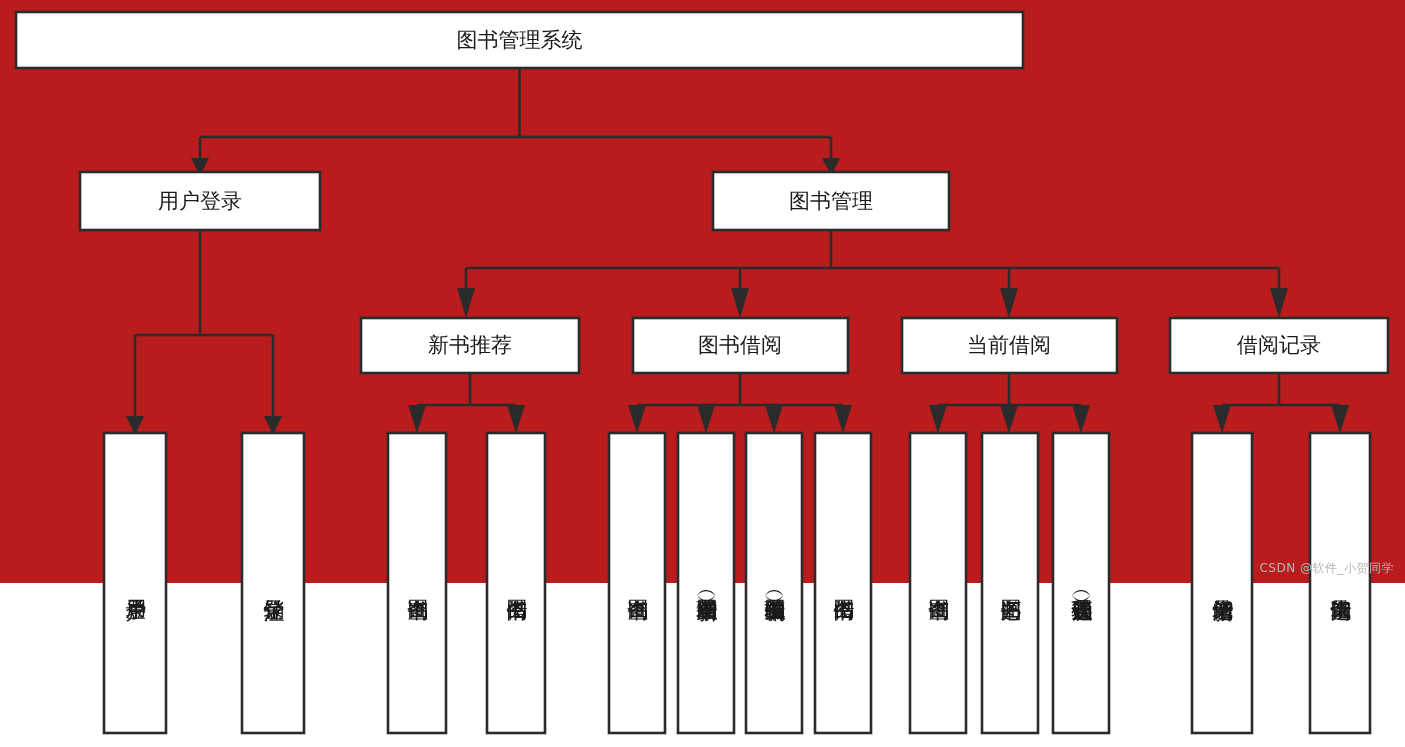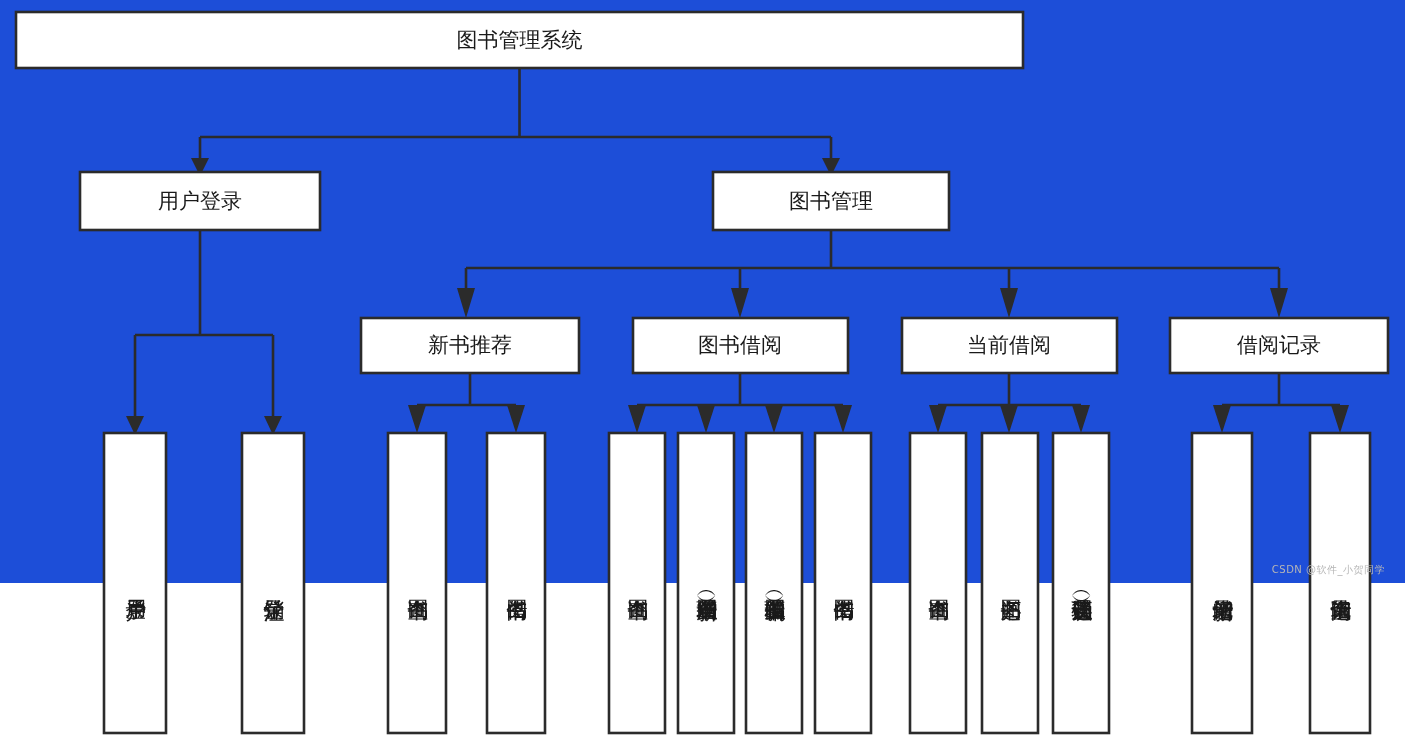--- a/index.html
+++ b/index.html
@@ -11,21 +11,21 @@
   body {
     width: 1405px;
     height: 747px;
     overflow: hidden;
     font-family: "DejaVu Sans", "Liberation Sans", sans-serif;
   }
   #diagram-root {
     position: relative;
     width: 1405px;
     height: 583px;
-    background: #1d4ed8;
+    background: #b91c1c;
   }
   svg#diagram-svg {
     position: absolute;
     top: 0;
     left: 0;
     width: 1405px;
     height: 747px;
     display: block;
   }
   .node-box {
@@ -55,24 +55,24 @@
     fill: #1a1a1a;
     font-family: "DejaVu Sans", "Liberation Sans", sans-serif;
     font-size: 21px;
     text-anchor: middle;
     dominant-baseline: middle;
     writing-mode: vertical-rl;
     glyph-orientation-vertical: 0;
   }
   .watermark {
     position: absolute;
-    right: 20px;
+    right: 11px;
     bottom: 6px;
     font-family: "DejaVu Sans", "Liberation Sans", sans-serif;
-    font-size: 10px;
+    font-size: 12px;
     color: #b6b6b6;
     white-space: nowrap;
     letter-spacing: 0.5px;
     user-select: none;
   }
 </style>
 </head>
 <body>
 
 <div id="diagram-root">

